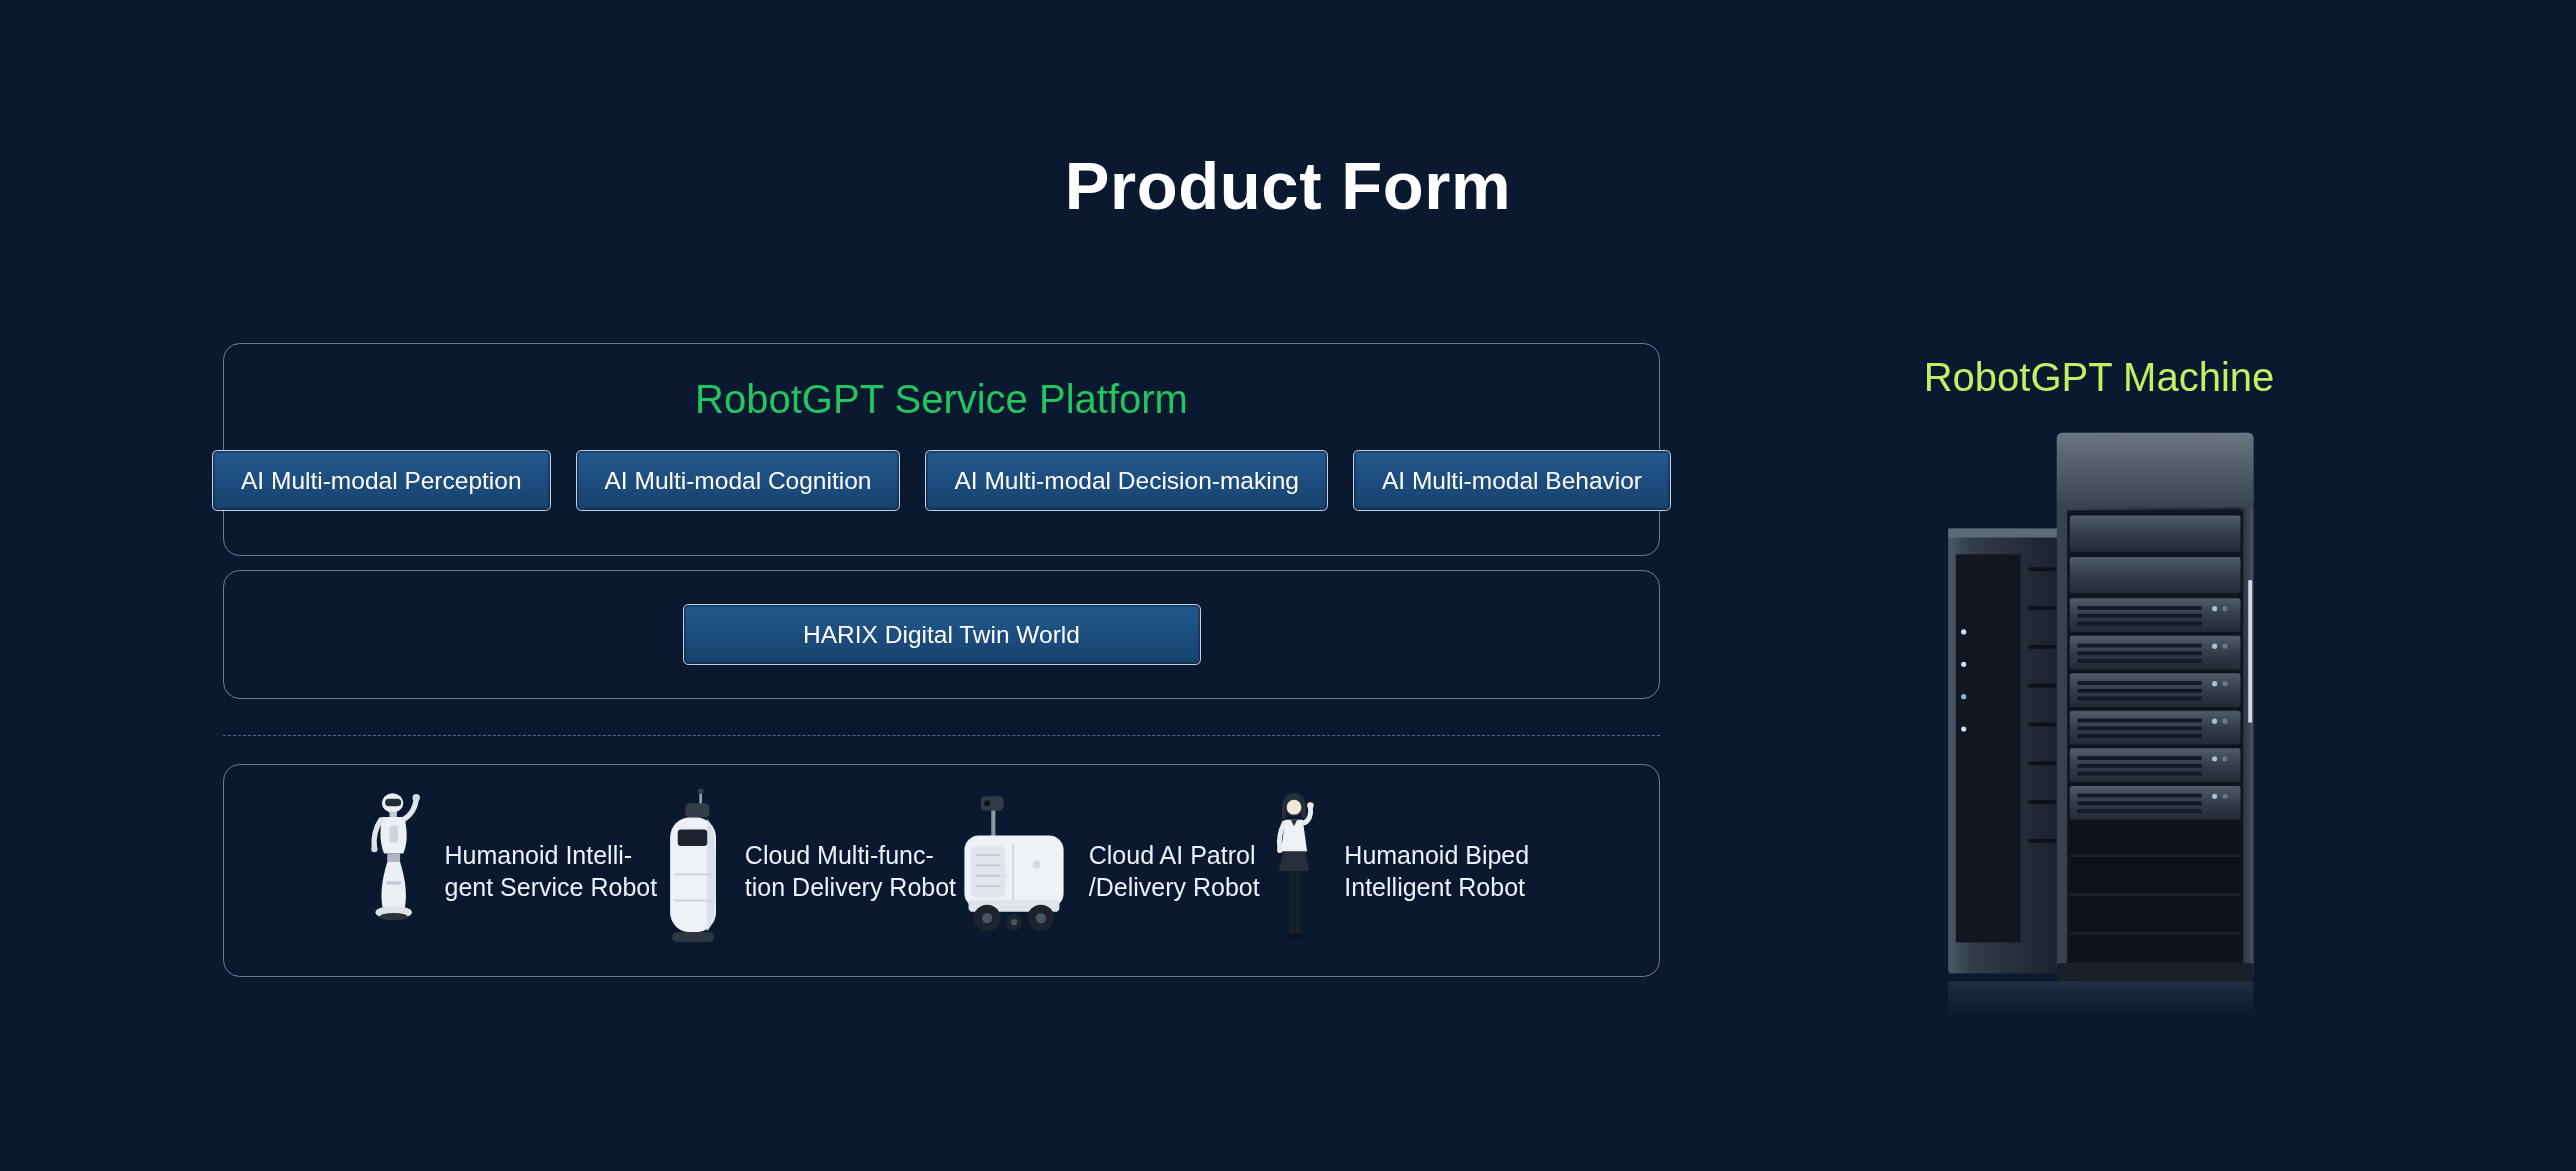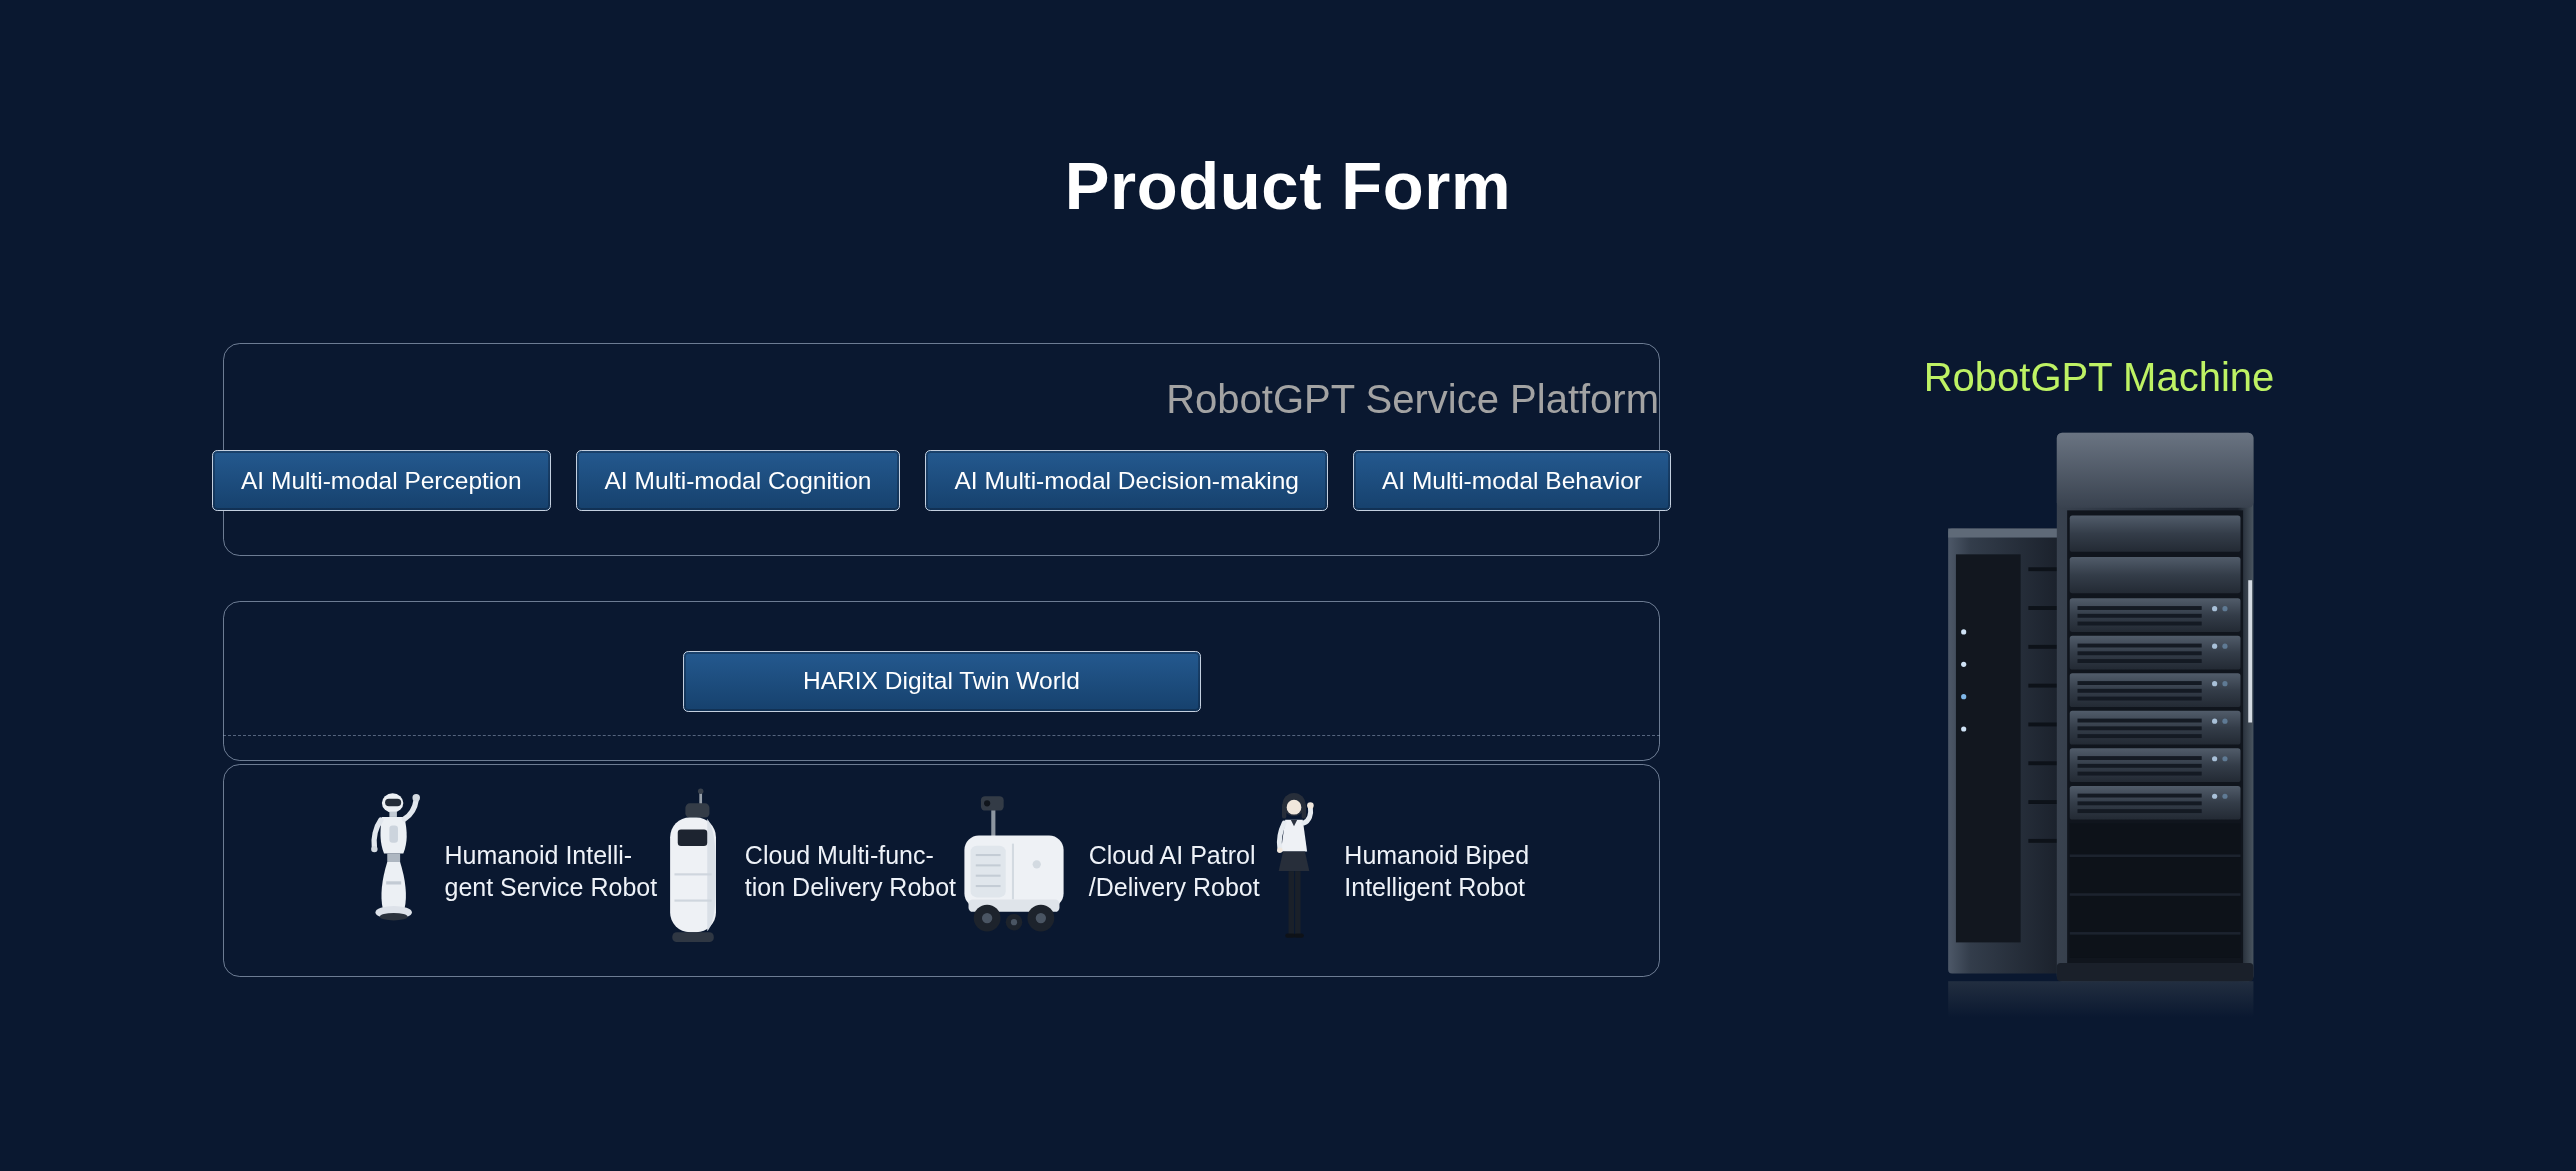--- a/index.html
+++ b/index.html
@@ -9,24 +9,24 @@
   }
   .page-title{
     position:absolute;top:128px;left:0;width:2576px;text-align:center;
     font-size:67px;font-weight:700;letter-spacing:0.6px;color:#ffffff;margin-top:19px;
   }
   .panel{
     position:absolute;left:223px;width:1437px;
     border:1.3px solid rgba(163,178,202,0.65);border-radius:16.7px;box-sizing:border-box;
   }
   .panel-platform{top:343px;height:213px;}
-  .panel-middle{top:601px;height:160px;display:flex;align-items:center;justify-content:center;gap:81px;}
+  .panel-middle{top:570px;height:129px;display:flex;align-items:center;justify-content:center;gap:81px;}
   .panel-robots{top:764px;height:213px;display:flex;align-items:center;justify-content:center;}
   .platform-title{
-    margin-top:33px;text-align:right;font-size:40px;font-weight:400;color:#a3a3a3;
+    margin-top:33px;text-align:center;font-size:40px;font-weight:400;color:#22c55e;
   }
   .chip-row{
     margin-top:28px;display:flex;justify-content:center;gap:25px;
   }
   .chip{
     display:flex;align-items:center;justify-content:center;height:61px;
     padding:0 28px;box-sizing:border-box;
     background:linear-gradient(180deg,#24598f 0%,#16416d 100%);
     border:1.3px solid #c3cfdf;border-radius:5.2px;
     box-shadow:inset 0 0 0 1.9px rgba(8,20,40,0.35);

